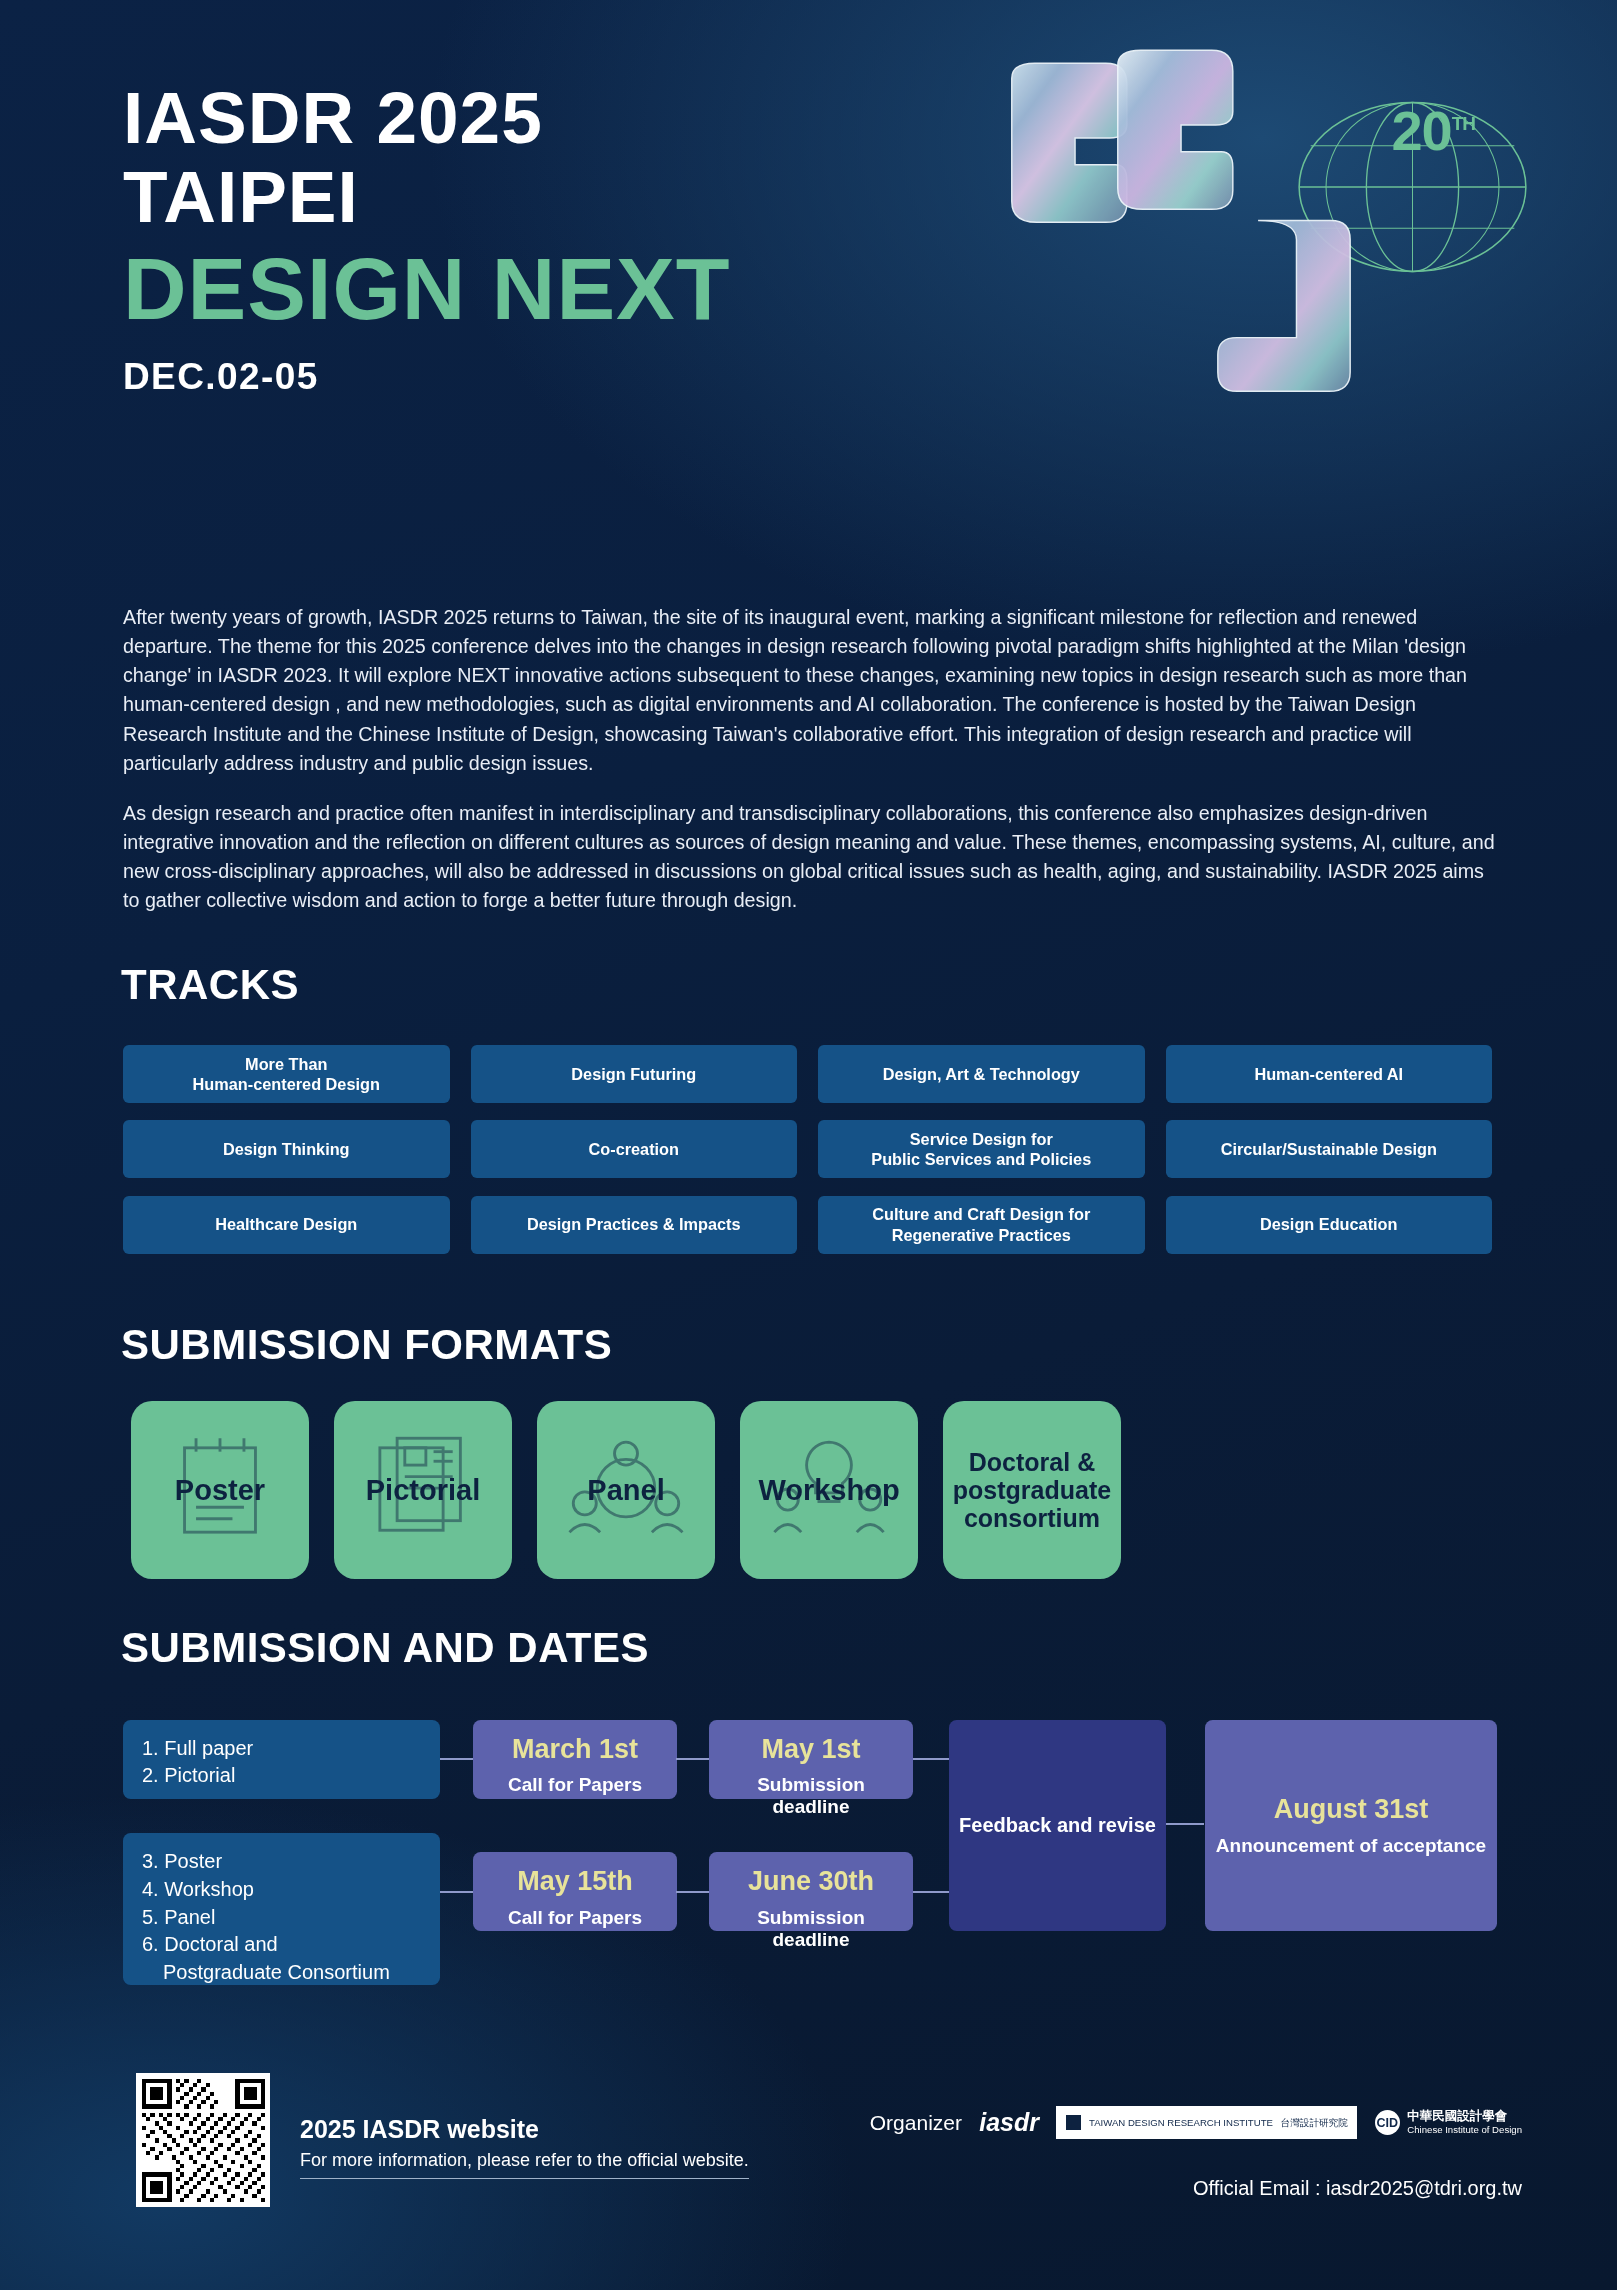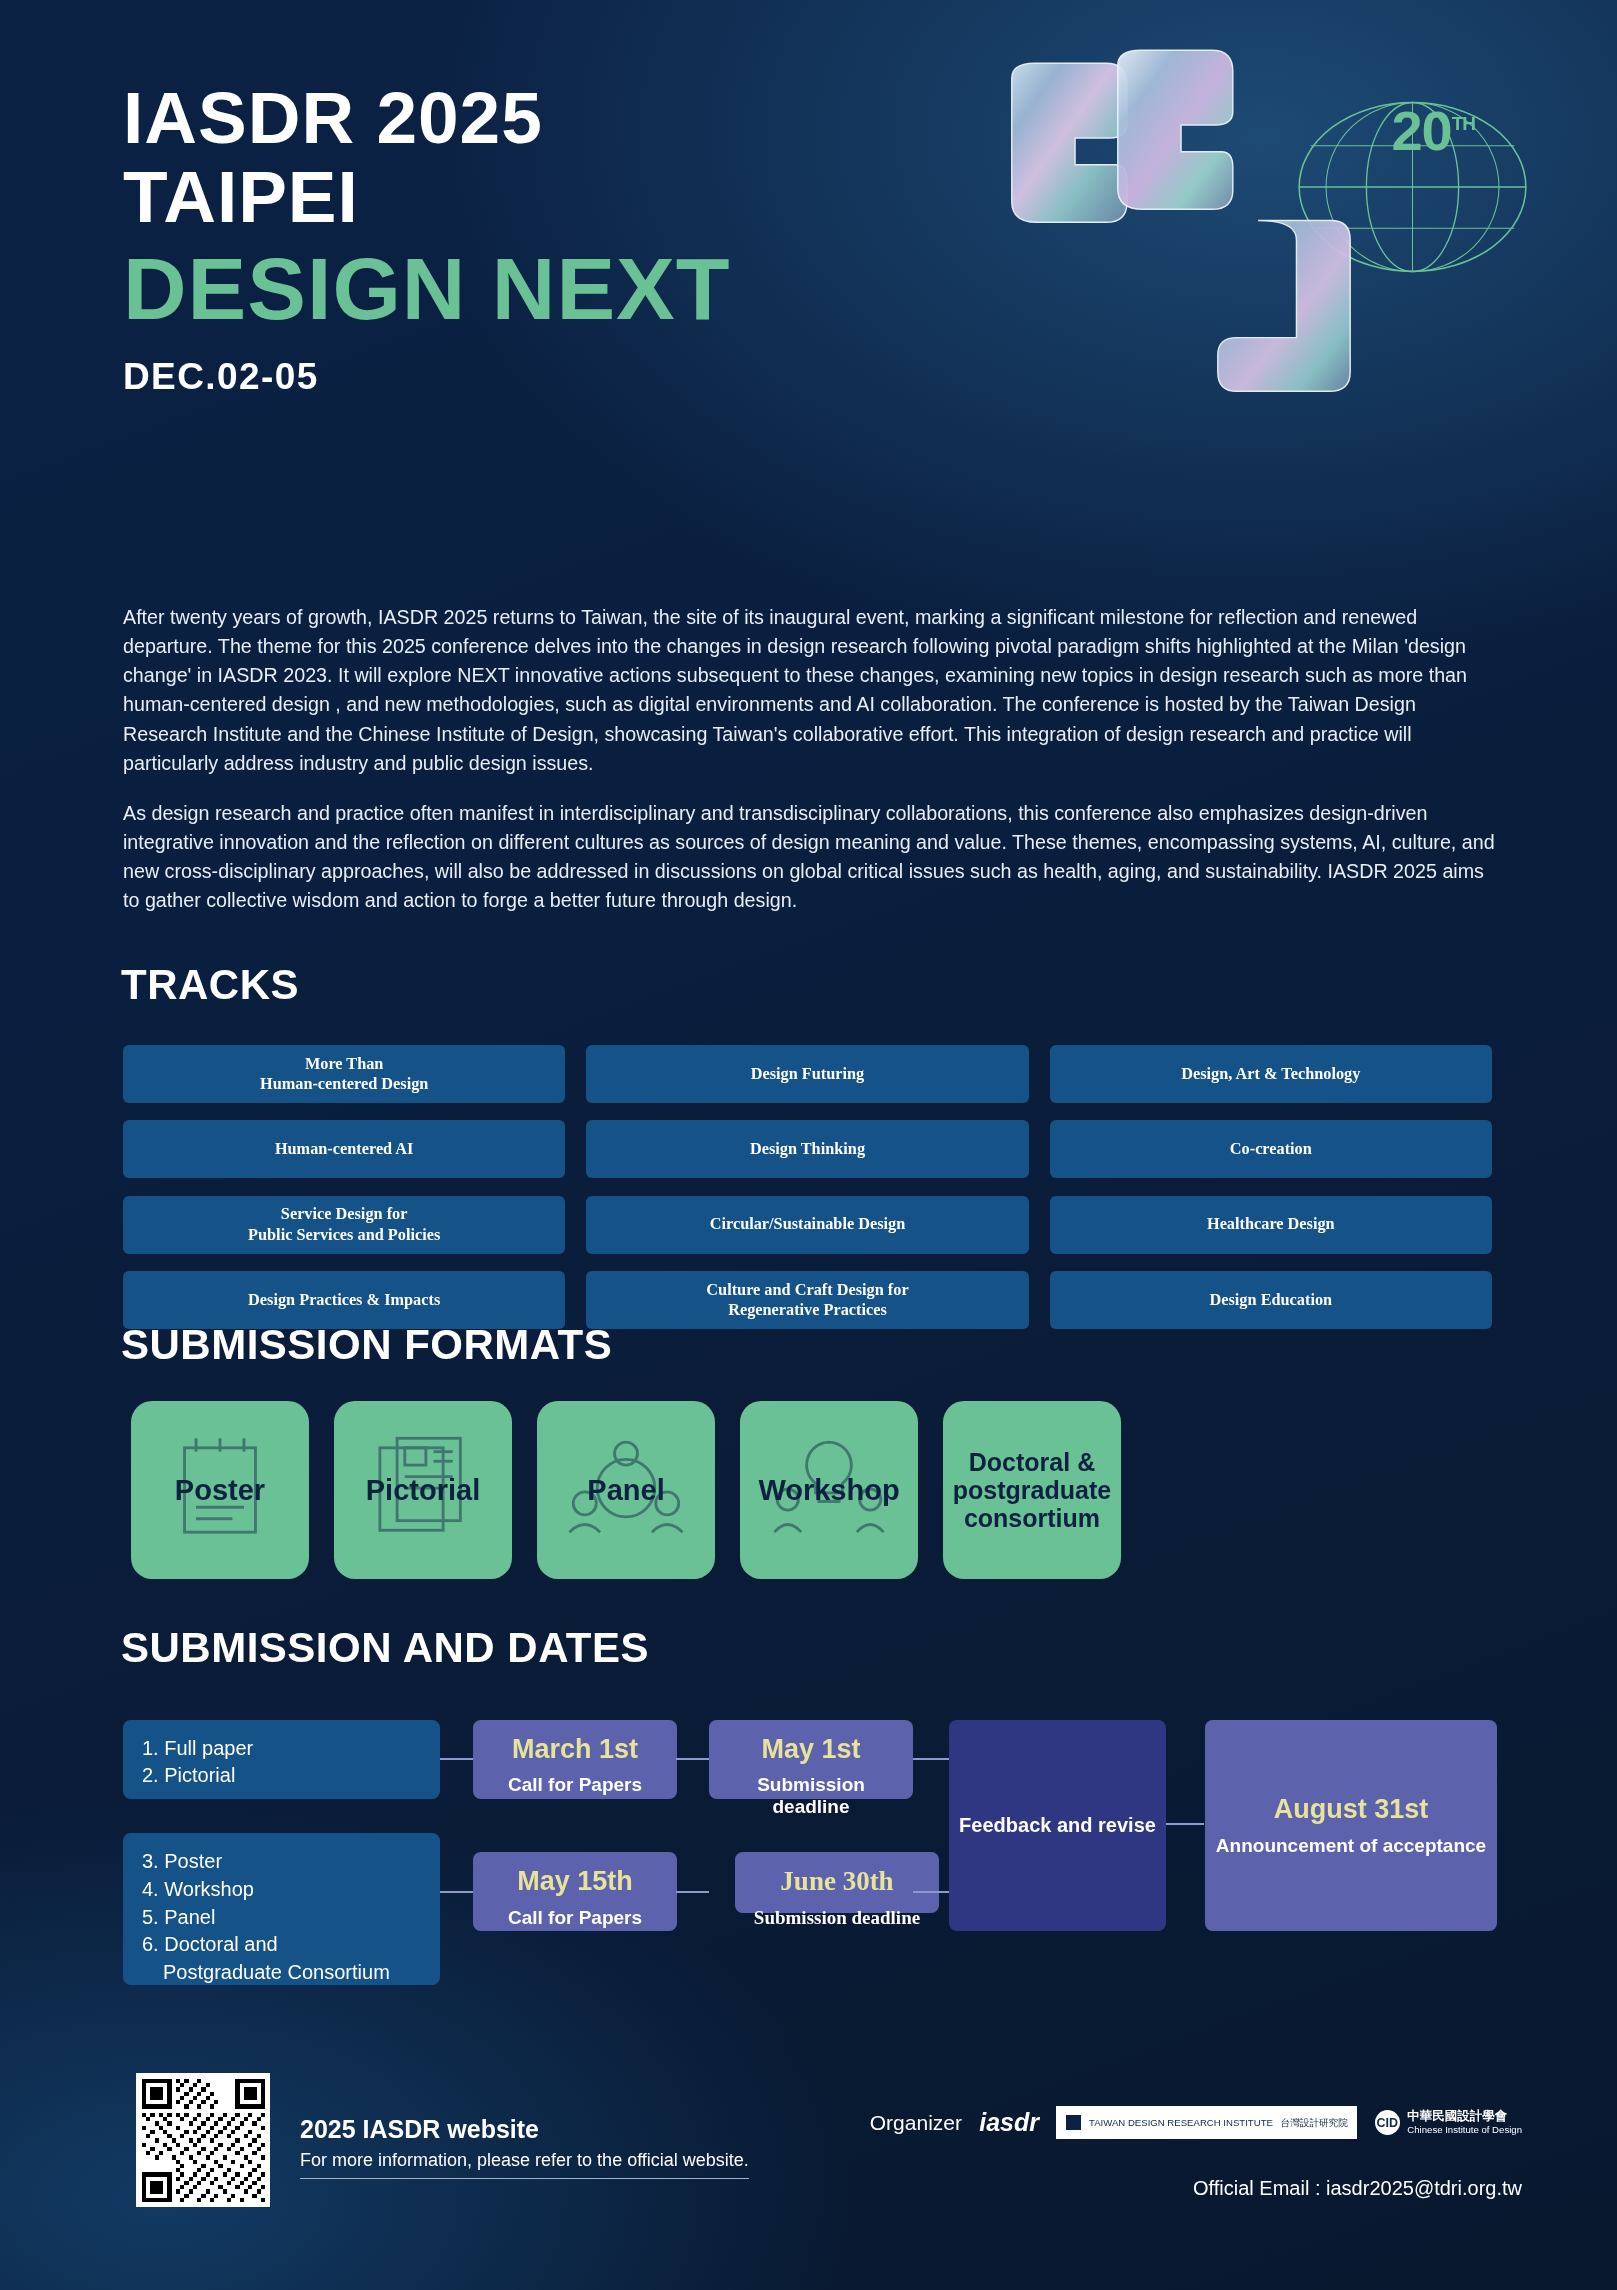--- a/index.html
+++ b/index.html
@@ -76,23 +76,22 @@
     color: #ffffff;
   }
   #tracks-title { position: absolute; left: 121px; top: 961px; }
   #formats-title { position: absolute; left: 121px; top: 1321px; }
   #dates-title { position: absolute; left: 121px; top: 1624px; }
 
   
   .tracks-grid {
     position: absolute; left: 123px; top: 1045px; width: 1369px;
     display: grid;
-    grid-template-columns: repeat(3, 1fr);
+    grid-template-columns: repeat(4, 1fr);
     grid-gap: 17.3px 21px;
-    font-family: Liberation Serif, serif;
   }
   .track-chip {
     background: #155287;
     border-radius: 5.8px;
     height: 58px;
     display: flex; align-items: center; justify-content: center;
     text-align: center;
     font-size: 16.3px;
     font-weight: 700;
     line-height: 1.25;
@@ -374,21 +373,21 @@
       <div class="d-sub">Submission deadline</div>
     </div>
 
     <div class="connector" style="left:317px; top:183px; width:33px;"></div>
     <div class="d-box d-purple" style="left:350px; top:144px; width:204px; height:79px;">
       <div class="d-date">May 15th</div>
       <div class="d-sub">Call for Papers</div>
     </div>
 
     <div class="connector" style="left:553px; top:183px; width:33px;"></div>
-    <div class="d-box d-purple" style="left:612px; top:144px; width:204px; height:61px;font-family:Liberation Serif, serif;">
+    <div class="d-box d-purple" style="left:586px; top:144px; width:204px; height:79px;">
       <div class="d-date">June 30th</div>
       <div class="d-sub">Submission deadline</div>
     </div>
 
     <div class="connector" style="left:790px; top:50px; width:37px;"></div>
     <div class="connector" style="left:790px; top:183px; width:37px;"></div>
 
     <div class="d-box d-dark" style="left:826px; top:11.5px; width:217px; height:211px;">
       <span>Feedback and revise</span>
     </div>

